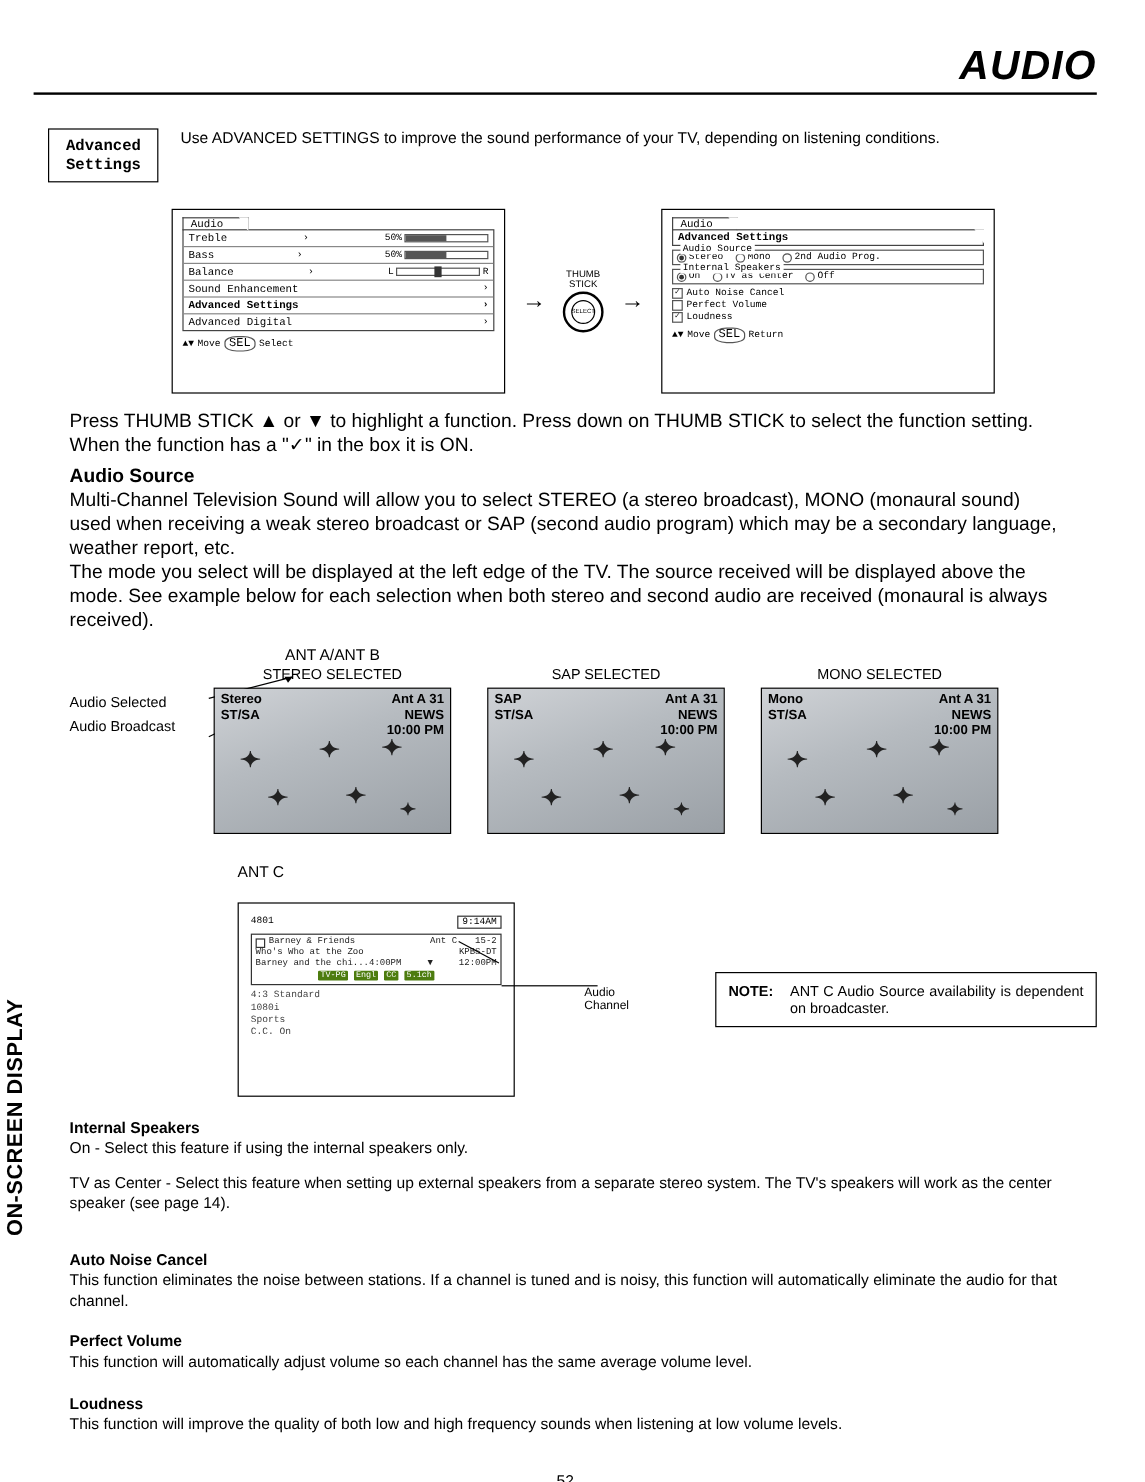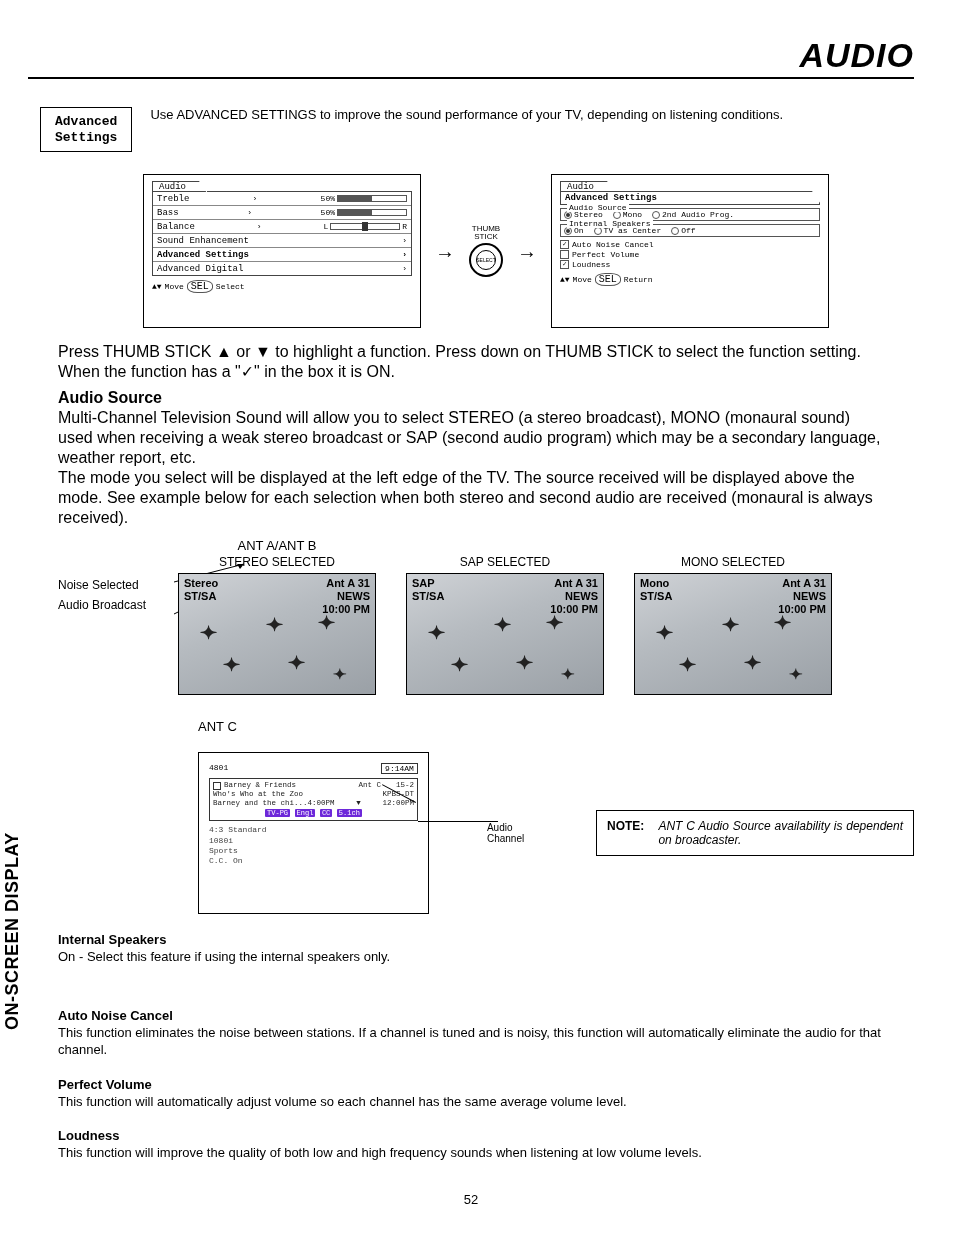--- a/index.html
+++ b/index.html
@@ -139,33 +139,33 @@
   .callouts-wrap{position:relative;}
 
   .antc-row{ display:flex; align-items:center; gap:26px; margin:18px 0 10px 170px;}
   .antc-head{ font-size:13px; margin:24px 0 4px 170px;}
   .antc-box{
     width:240px; height:140px; border:1px solid #000; padding:10px;
     font-family:"Courier New",monospace; font-size:8px; position:relative;
   }
   .antc-inner{ border:1px solid #333; padding:2px 3px; margin:4px 0; font-size:7.5px; line-height:1.2; color:#222;}
   .antc-inner .title-row{display:flex;align-items:center;gap:3px;}
-  .tag{background:#6d28d9;color:#fff;padding:0 2px;font-size:7px;border-radius:1px;}
+  .tag{background:#4d7c0f;color:#fff;padding:0 2px;font-size:7px;border-radius:1px;}
   .antc-top{display:flex;justify-content:space-between;}
   .antc-time{border:1px solid #333;padding:0 3px;}
   .antc-meta{font-size:8px;color:#444;margin-top:4px;line-height:1.3;}
   .antc-box .arrow-out{position:absolute; right:-70px; top:68px; width:80px; border-top:1px solid #000;}
   .antc-box .arrow-out::before{content:'';position:absolute;left:-40px;top:-20px;width:38px;border-top:1px solid #000;transform:rotate(28deg);transform-origin:right top;}
   .audio-ch-label{font-size:10px;margin-left:32px;}
   .note-box{
     border:1px solid #000; padding:8px 10px; font-size:12px; width:340px;
   }
   .note-box .note-row{display:flex; gap:14px;}
   .note-box .nl{font-weight:bold;}
-  .note-box .nt{flex:1; text-align:justify;font-style:italic;}
+  .note-box .nt{flex:1; text-align:justify;}
 
   .section { margin: 18px 30px 0 30px; font-size:13px; line-height:1.3; }
   .section .head{font-weight:bold;}
 
   .side-label{
     position:absolute; left:2px; top:1030px;
     transform: rotate(-90deg); transform-origin: left top;
     font-weight:bold; font-size:18px; letter-spacing:0.5px;
     white-space:nowrap;
   }
@@ -320,21 +320,21 @@
 
 <div class="body-text" style="margin-top:4px;">
   <div class="bold">Audio Source</div>
   <div>Multi-Channel Television Sound will allow you to select STEREO (a stereo broadcast), MONO (monaural sound) used when receiving a weak stereo broadcast or SAP (second audio program) which may be a secondary language, weather report, etc.</div>
   <div>The mode you select will be displayed at the left edge of the TV.  The source received will be displayed above the mode.  See example below for each selection when both stereo and second audio are received (monaural is always received).</div>
 </div>
 
 <div class="callouts-wrap">
 <div class="callouts-row">
   <div class="callout-labels">
-    <div>Noise Selected</div>
+    <div>Audio Selected</div>
     <div>Audio Broadcast</div>
     <svg class="callout-svg" width="170" height="120" style="left:56px;top:-4px;">
       <line x1="60" y1="48" x2="130" y2="30" class="arrow-line"></line>
       <polygon points="130,30 123,30 126,35" fill="#000"></polygon>
       <line x1="60" y1="80" x2="130" y2="46" class="arrow-line"></line>
       <polygon points="130,46 123,46 126,51" fill="#000"></polygon>
     </svg>
   </div>
   <div class="examples-row">
     <div class="example-col">
@@ -435,20 +435,21 @@
       <span class="nl">NOTE:</span>
       <span class="nt">ANT C Audio Source availability is dependent on broadcaster.</span>
     </div>
   </div>
 </div>
 
 <div class="section">
   <div class="head">Internal Speakers</div>
   <div>On - Select this feature if using the internal speakers only.</div>
   <div style="height:12px;"></div>
+  <div>TV as Center - Select this feature when setting up external speakers from a separate stereo system.  The TV's speakers will work as the center speaker (see page 14).</div>
   <div style="height:12px;"></div>
 </div>
 
 <div class="section">
   <div class="head">Auto Noise Cancel</div>
   <div>This function eliminates the noise between stations. If a channel is tuned and is noisy, this function will automatically eliminate the audio for that channel.</div>
 </div>
 
 <div class="section">
   <div class="head">Perfect Volume</div>

